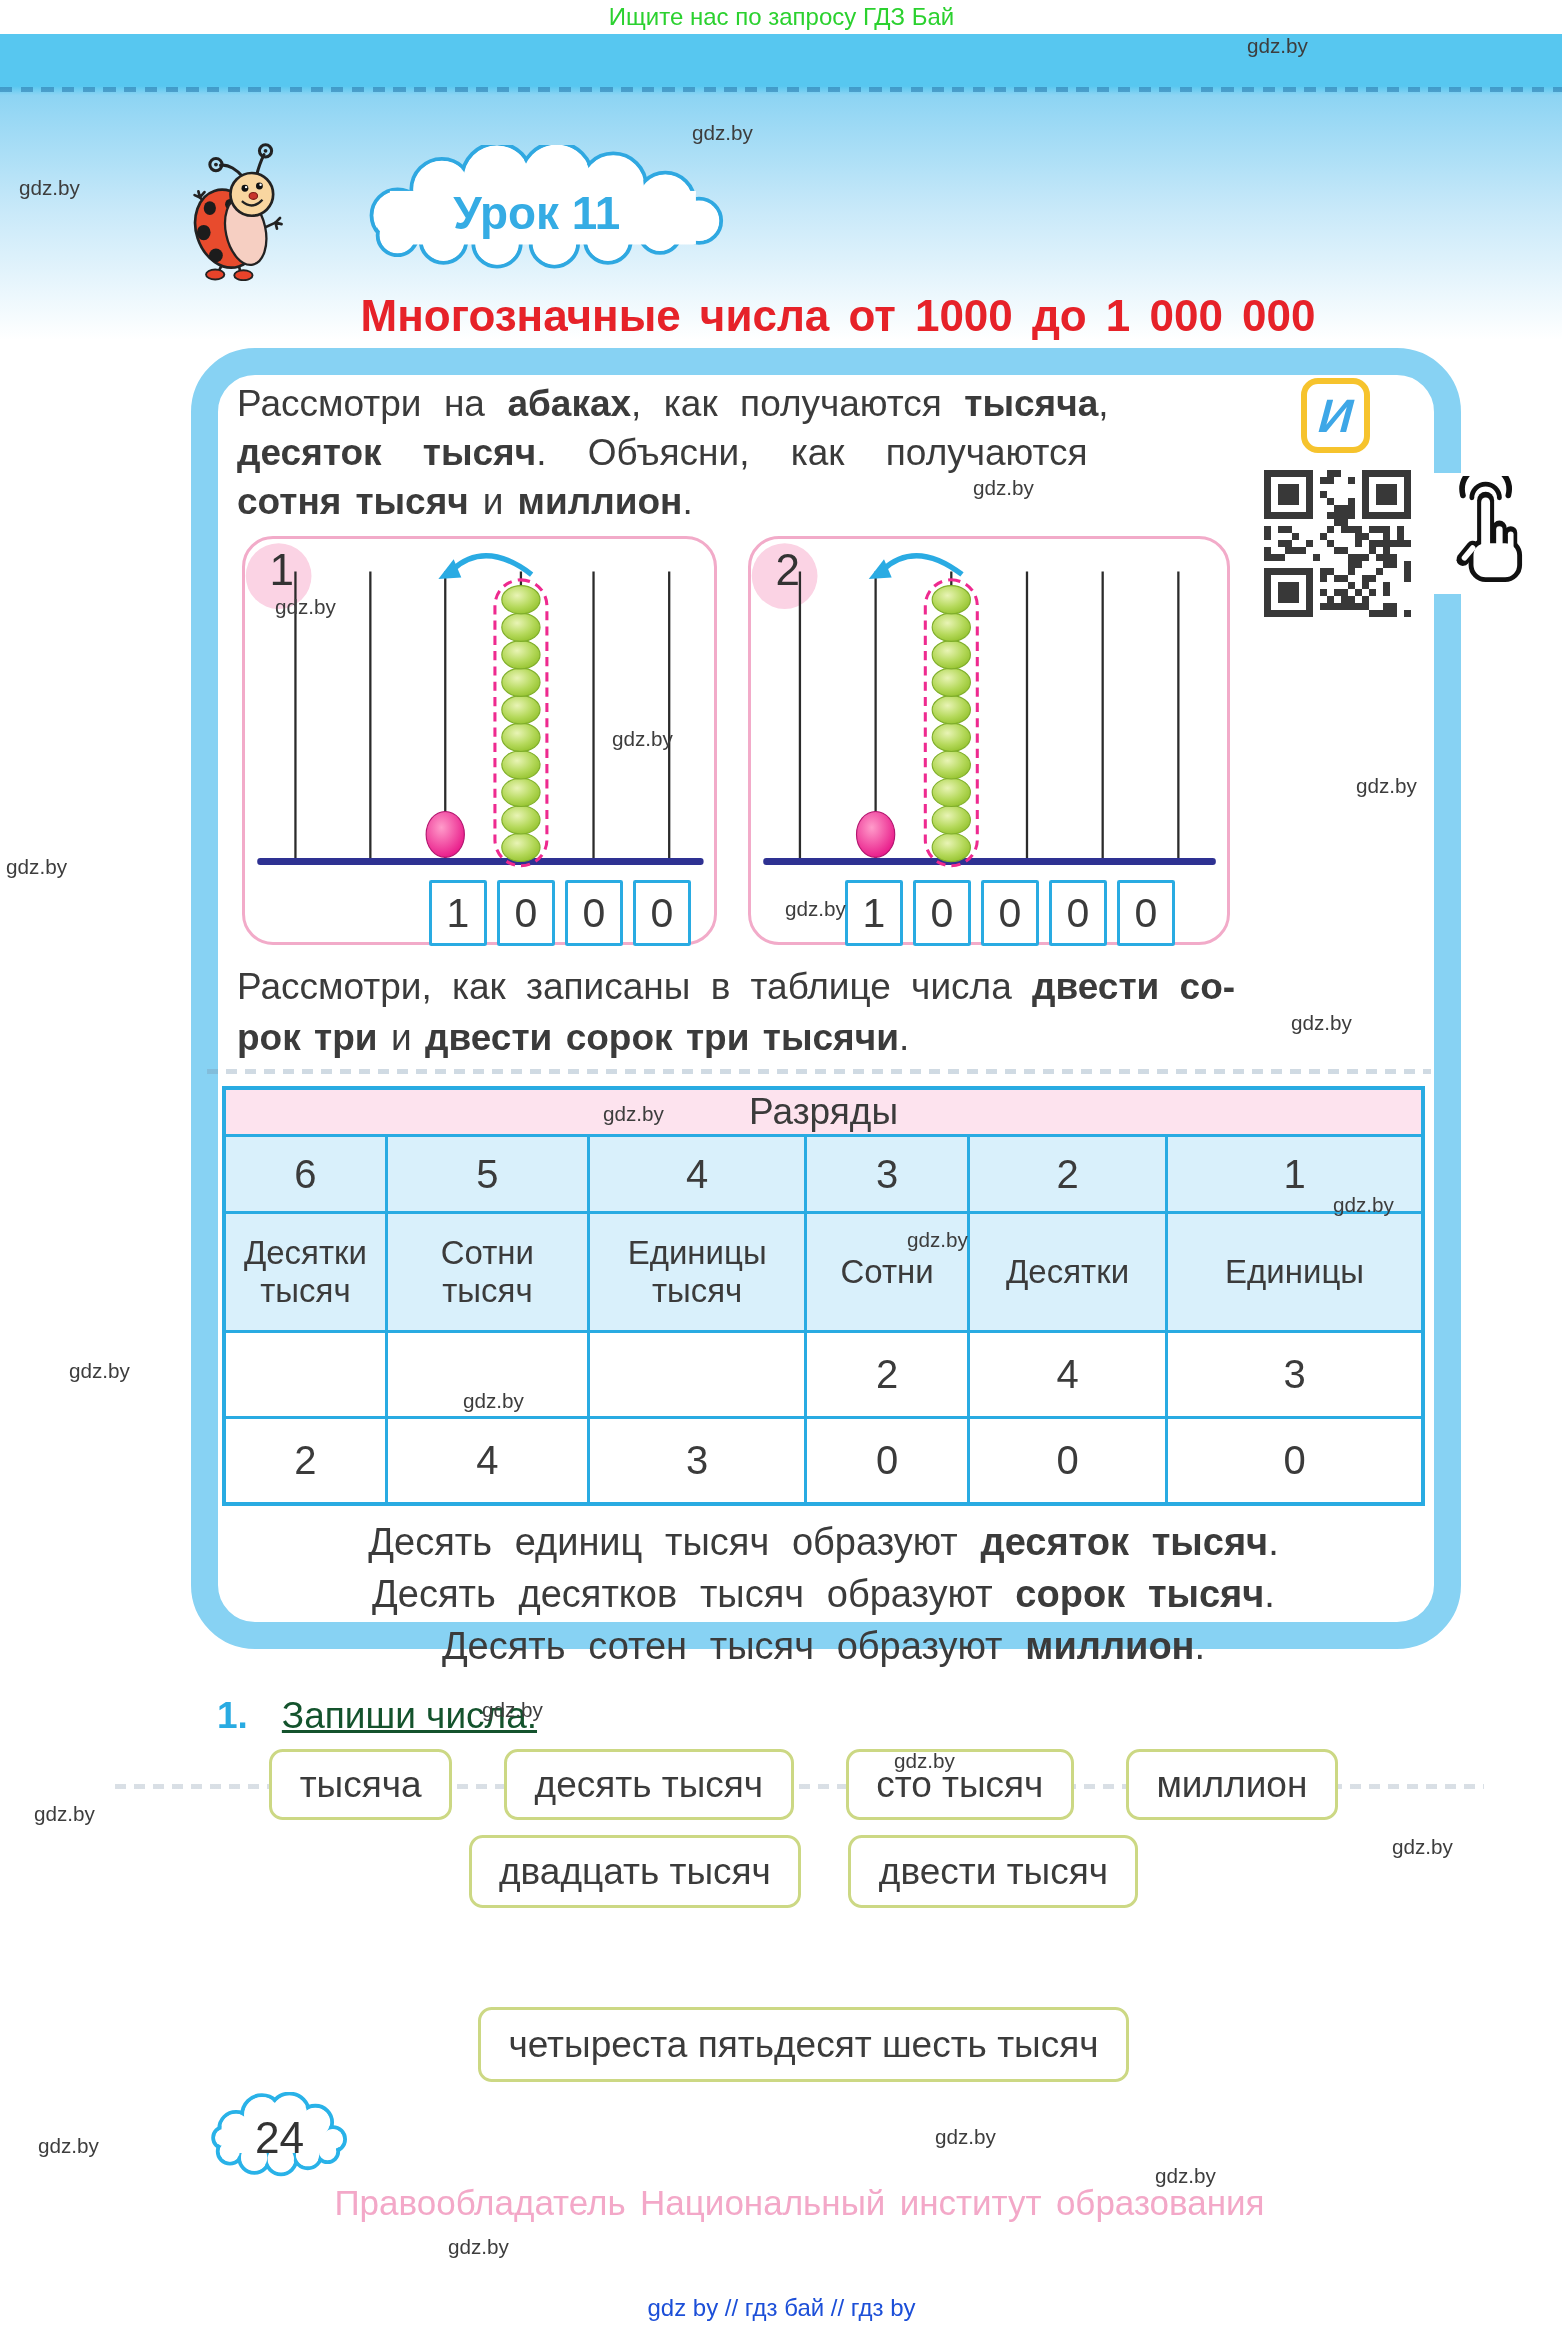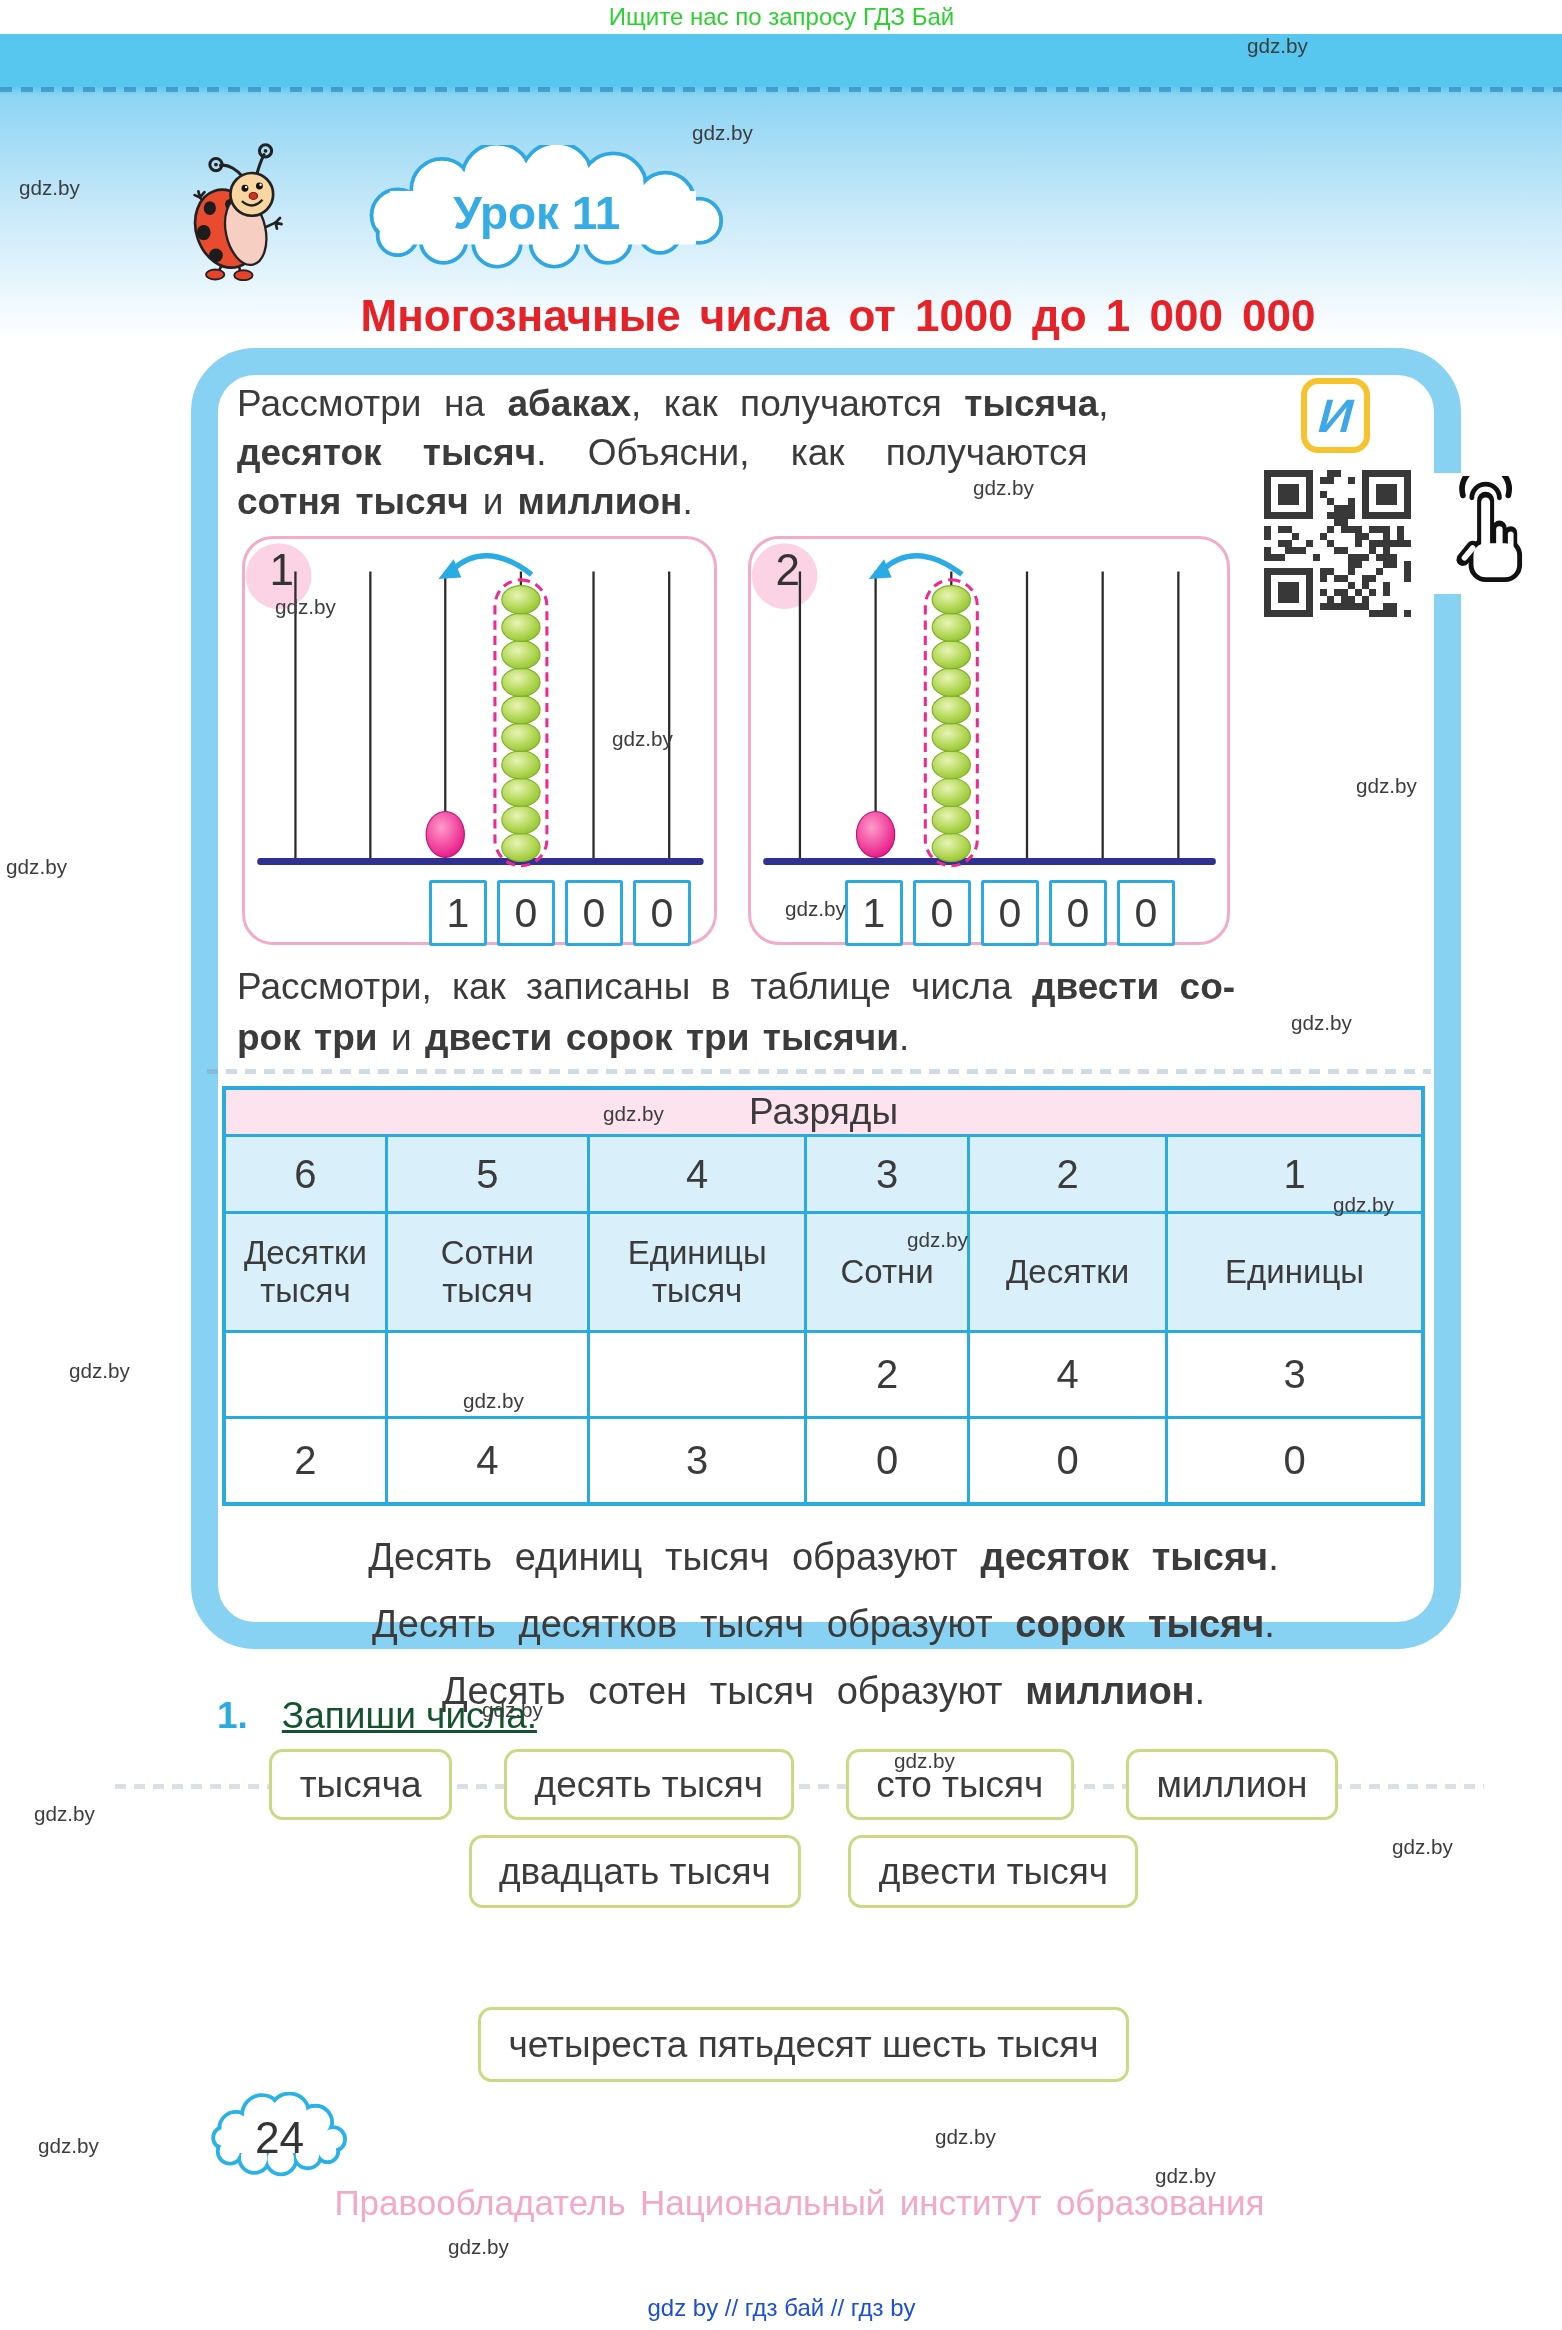--- a/index.html
+++ b/index.html
@@ -76,21 +76,21 @@
   .pcell { border-left:3.8px solid #29abe2; border-top:3.8px solid #29abe2;
            display:flex; align-items:center; justify-content:center; text-align:center; color:#3b3b3b; }
   .pcell:first-child { border-left:none; }
   .digit-cell { height:77px; background:#d9f0fb; font-size:40px; }
   .name-cell  { height:119px; background:#d9f0fb; font-size:33px; line-height:38px; padding:0 6.1px; }
   .data-cell  { height:86px; background:#fff; font-size:40px; }
 
   
   .facts { position:absolute; left:222px; top:1516px; width:1203px; text-align:center;
            font-size:38px; color:#3b3b3b; }
-  .facts .line { line-height:52px; word-spacing:12.2px; white-space:nowrap;margin-top:15px; }
+  .facts .line { line-height:52px; word-spacing:12.2px; white-space:nowrap; }
 
   
   .ex-head { position:absolute; left:217px; top:1695px; font-size:37px; }
   .ex-num { color:#29abe2; font-weight:bold; margin-right:34px; }
   .ex-prompt { color:#14532d;text-decoration:underline; }
 
   .wrow { position:absolute; left:54px; width:1499px; display:flex; justify-content:center; }
   #wrow1 { top:1749px; height:71px; gap:52px; }
   #wrow2 { top:1835px; height:73px; gap:47px; }
   #wrow3 { top:1917px; height:77px; }

